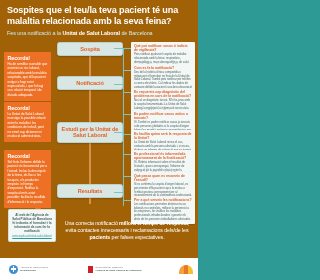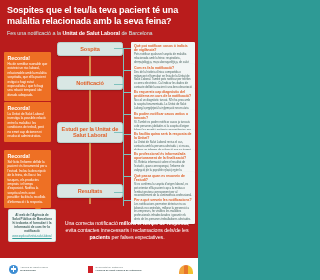--- a/index.html
+++ b/index.html
@@ -2,21 +2,21 @@
 <html lang="ca"><head>
 <meta charset="utf-8">
 <style>
   * { box-sizing: border-box; margin: 0; padding: 0; }
   html, body {
     width: 198px; height: 280px;
     font-family: "Liberation Sans", sans-serif;
     background: #2e9a95;
     overflow: hidden;
   }
-  .poster { position: relative; width: 198px; height: 280px; background: #b91c1c; }
+  .poster { position: relative; width: 198px; height: 280px; background: #a16207; }
 
   
   .header { padding: 5px 7px 3px 7px; }
   .header h1 {
     font-size: 9.1px; line-height: 11px; font-weight: bold;
     color: #ffffff; letter-spacing: -0.15px;
   }
   .header .sub {
     font-size: 5.4px; line-height: 7px; color: #cfe8e6;
     margin-top: 2.5px; letter-spacing: -0.05px;

